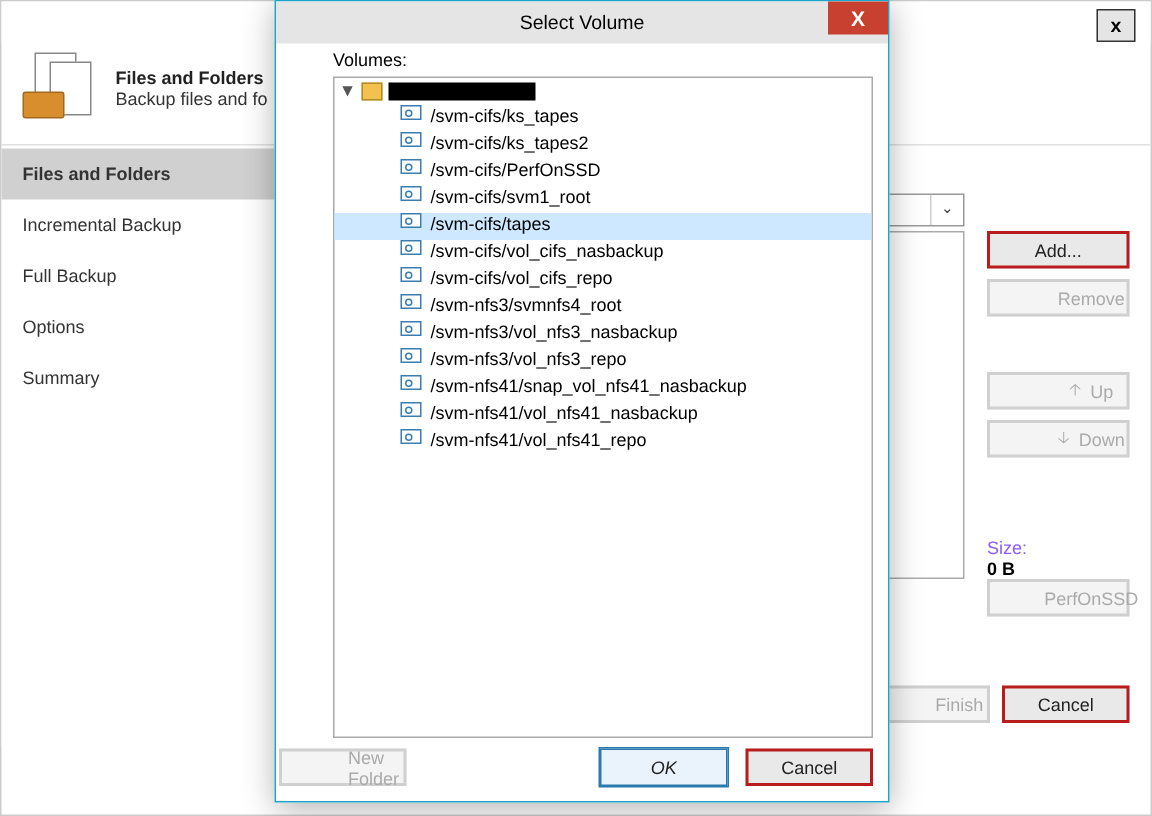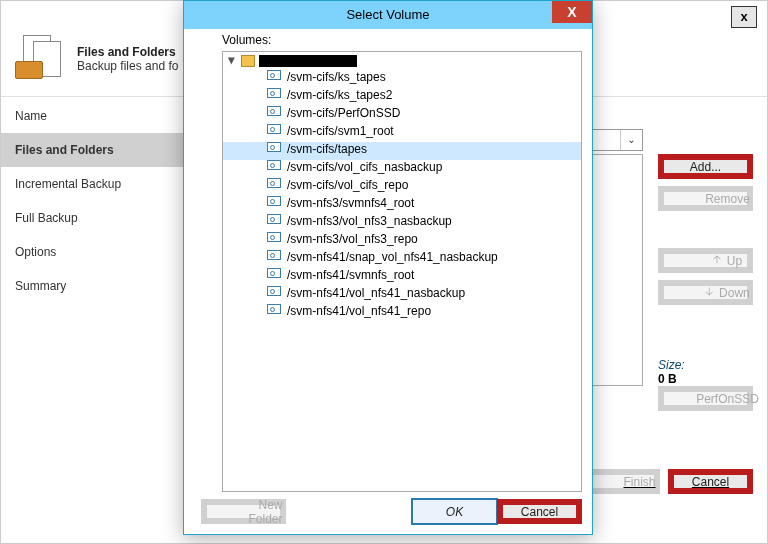--- a/index.html
+++ b/index.html
@@ -20,47 +20,47 @@
 
     .sidebar { position: absolute; left: 0; top: 98px; width: 185px; bottom: 45px; background: #fff; }
     .nav-item { padding: 10px 14px; font-size: 12px; color: #333; cursor: pointer; }
     .nav-item.selected { background: #d0d0d0; font-weight: 600; }
 
     .main { position: absolute; left: 190px; top: 98px; right: 14px; bottom: 45px; background: #fff; }
     .combo { position: absolute; left: 0; top: 30px; right: 110px; height: 22px; border: 1px solid #999; background: #fff; }
     .combo-arrow { position: absolute; right: 0; top: 0; width: 22px; height: 100%; border-left: 1px solid #ccc; text-align: center; line-height: 20px; font-size: 10px; color: #333; }
     .list { position: absolute; left: 0; top: 55px; right: 110px; bottom: 112px; border: 1px solid #aaa; background: #fff; }
     .btn-col { position: absolute; right: 0; top: 55px; width: 95px; }
-    .btn { height: 25px; border: 6px solid #b91c1c; background: #e9e9e9; font-size: 12px; color: #222; display: flex; align-items: center; justify-content: center; margin-bottom: 7px; cursor: pointer; }
+    .btn { height: 25px; border: 2px solid #b91c1c; background: #e9e9e9; font-size: 12px; color: #222; display: flex; align-items: center; justify-content: center; margin-bottom: 7px; cursor: pointer; }
     .btn.disabled { color: #aaa; border-color: #d0d0d0; background: #f4f4f4; cursor: default; padding-left: 44px; }
     .btn .arrow { margin-right: 6px; font-size: 11px; color: inherit; }
     .gap { height: 30px; }
     .size-box { position: absolute; right: 0; bottom: 112px; width: 95px; font-size: 12px; }
-    .size-label { color: #0c4a6e; font-style: italic; }
+    .size-label { color: #8b5cf6; }
     .size-val { font-weight: bold; }
     .adv { position: absolute; right: 0; bottom: 80px; width: 95px; }
-    .bottom-btns { position: absolute; right: 0; bottom: 4px; display: flex; gap: 8px; text-decoration: underline; }
+    .bottom-btns { position: absolute; right: 0; bottom: 16px; display: flex; gap: 8px; }
     .bottom-btns .btn { width: 85px; margin-bottom: 0; }
 
     
     .dialog { position: absolute; left: 183px; top: 0; width: 410px; height: 535px; background: #fff; border: 1px solid #1fa5cc; box-shadow: 0 4px 20px rgba(0,0,0,0.3); z-index: 10; }
-    .dlg-title { height: 28px; background: #7dd3fc; position: relative; text-align: center; line-height: 28px; font-size: 13px; color: #000; }
+    .dlg-title { height: 28px; background: #e5e5e5; position: relative; text-align: center; line-height: 28px; font-size: 13px; color: #000; }
     .dlg-close { position: absolute; right: 0; top: 0; width: 40px; height: 22px; background: #c84030; color: #fff; text-align: center; line-height: 22px; font-size: 14px; font-weight: bold; cursor: pointer; }
     .dlg-body { position: absolute; left: 10px; top: 32px; right: 10px; bottom: 42px; display: flex; flex-direction: column; padding-left: 28px; }
     .vol-label { font-size: 12px; margin-bottom: 4px; }
     .tree { flex: 1; border: 1px solid #aaa; background: #fff; overflow: auto; position: relative; font-size: 12px; }
     .root-row { display: flex; align-items: center; height: 18px; padding: 1px 4px; }
     .caret { width: 10px; text-align: center; font-size: 9px; color: #555; cursor: pointer; transform: rotate(90deg); }
     .drive-ico { width: 14px; height: 12px; background: #f2c14e; border: 1px solid #b28c2a; margin: 0 4px; }
     .redacted { width: 98px; height: 12px; background: #000; }
     .vol-row { display: flex; align-items: flex-start; height: 18px; padding: 0 4px 0 44px; cursor: pointer; }
     .vol-row.sel { background: #cde8ff; }
     .vol-ico { width: 14px; height: 10px; border: 1px solid #3a7db0; background: #fff; margin-right: 6px; position: relative; }
     .vol-ico::after { content: ""; position: absolute; left: 2px; top: 2px; width: 3px; height: 3px; border: 1px solid #3a7db0; border-radius: 50%; }
-    .dlg-footer { position: absolute; left: 17px; right: 10px; bottom: 10px; display: flex; gap: 0; text-align: right; }
+    .dlg-footer { position: absolute; left: 2px; right: 10px; bottom: 10px; display: flex; gap: 12px; }
     .dlg-footer .spacer { flex: 1; }
     .dlg-footer .btn { width: 85px; margin-bottom: 0; }
     .dlg-footer .btn.focus { border: 1px solid #2a7ab0; background: #eaf3fb; outline: 1px solid #2a7ab0; font-style: italic; }
   </style>
 </head>
 <body>
 
 <div class="wizard">
   <div class="wizard-top">
     <div class="wizard-close">x</div>
@@ -72,21 +72,20 @@
         <div class="tape"></div>
     </div>
     <div class="wizard-header-text">
       <div class="title">Files and Folders</div>
       <div class="subtitle">Backup files and fo</div>
     </div>
   </div>
   <div class="sep"></div>
 
   <div class="sidebar">
-    <div class="nav-item">Name</div>
     <div class="nav-item selected">Files and Folders</div>
     <div class="nav-item">Incremental Backup</div>
     <div class="nav-item">Full Backup</div>
     <div class="nav-item">Options</div>
     <div class="nav-item">Summary</div>
   </div>
 
   <div class="main">
     <div class="combo">
       <div class="combo-arrow">⌄</div>
@@ -172,24 +171,20 @@
         <div class="vol-row">
           <span class="vol-ico"></span>
           <span>/svm-nfs3/vol_nfs3_repo</span>
         </div>
         <div class="vol-row">
           <span class="vol-ico"></span>
           <span>/svm-nfs41/snap_vol_nfs41_nasbackup</span>
         </div>
         <div class="vol-row">
           <span class="vol-ico"></span>
-          <span>/svm-nfs41/svmnfs_root</span>
-        </div>
-        <div class="vol-row">
-          <span class="vol-ico"></span>
           <span>/svm-nfs41/vol_nfs41_nasbackup</span>
         </div>
         <div class="vol-row">
           <span class="vol-ico"></span>
           <span>/svm-nfs41/vol_nfs41_repo</span>
         </div>
       </div>
   </div>
   <div class="dlg-footer">
     <div class="btn disabled">New Folder</div>

